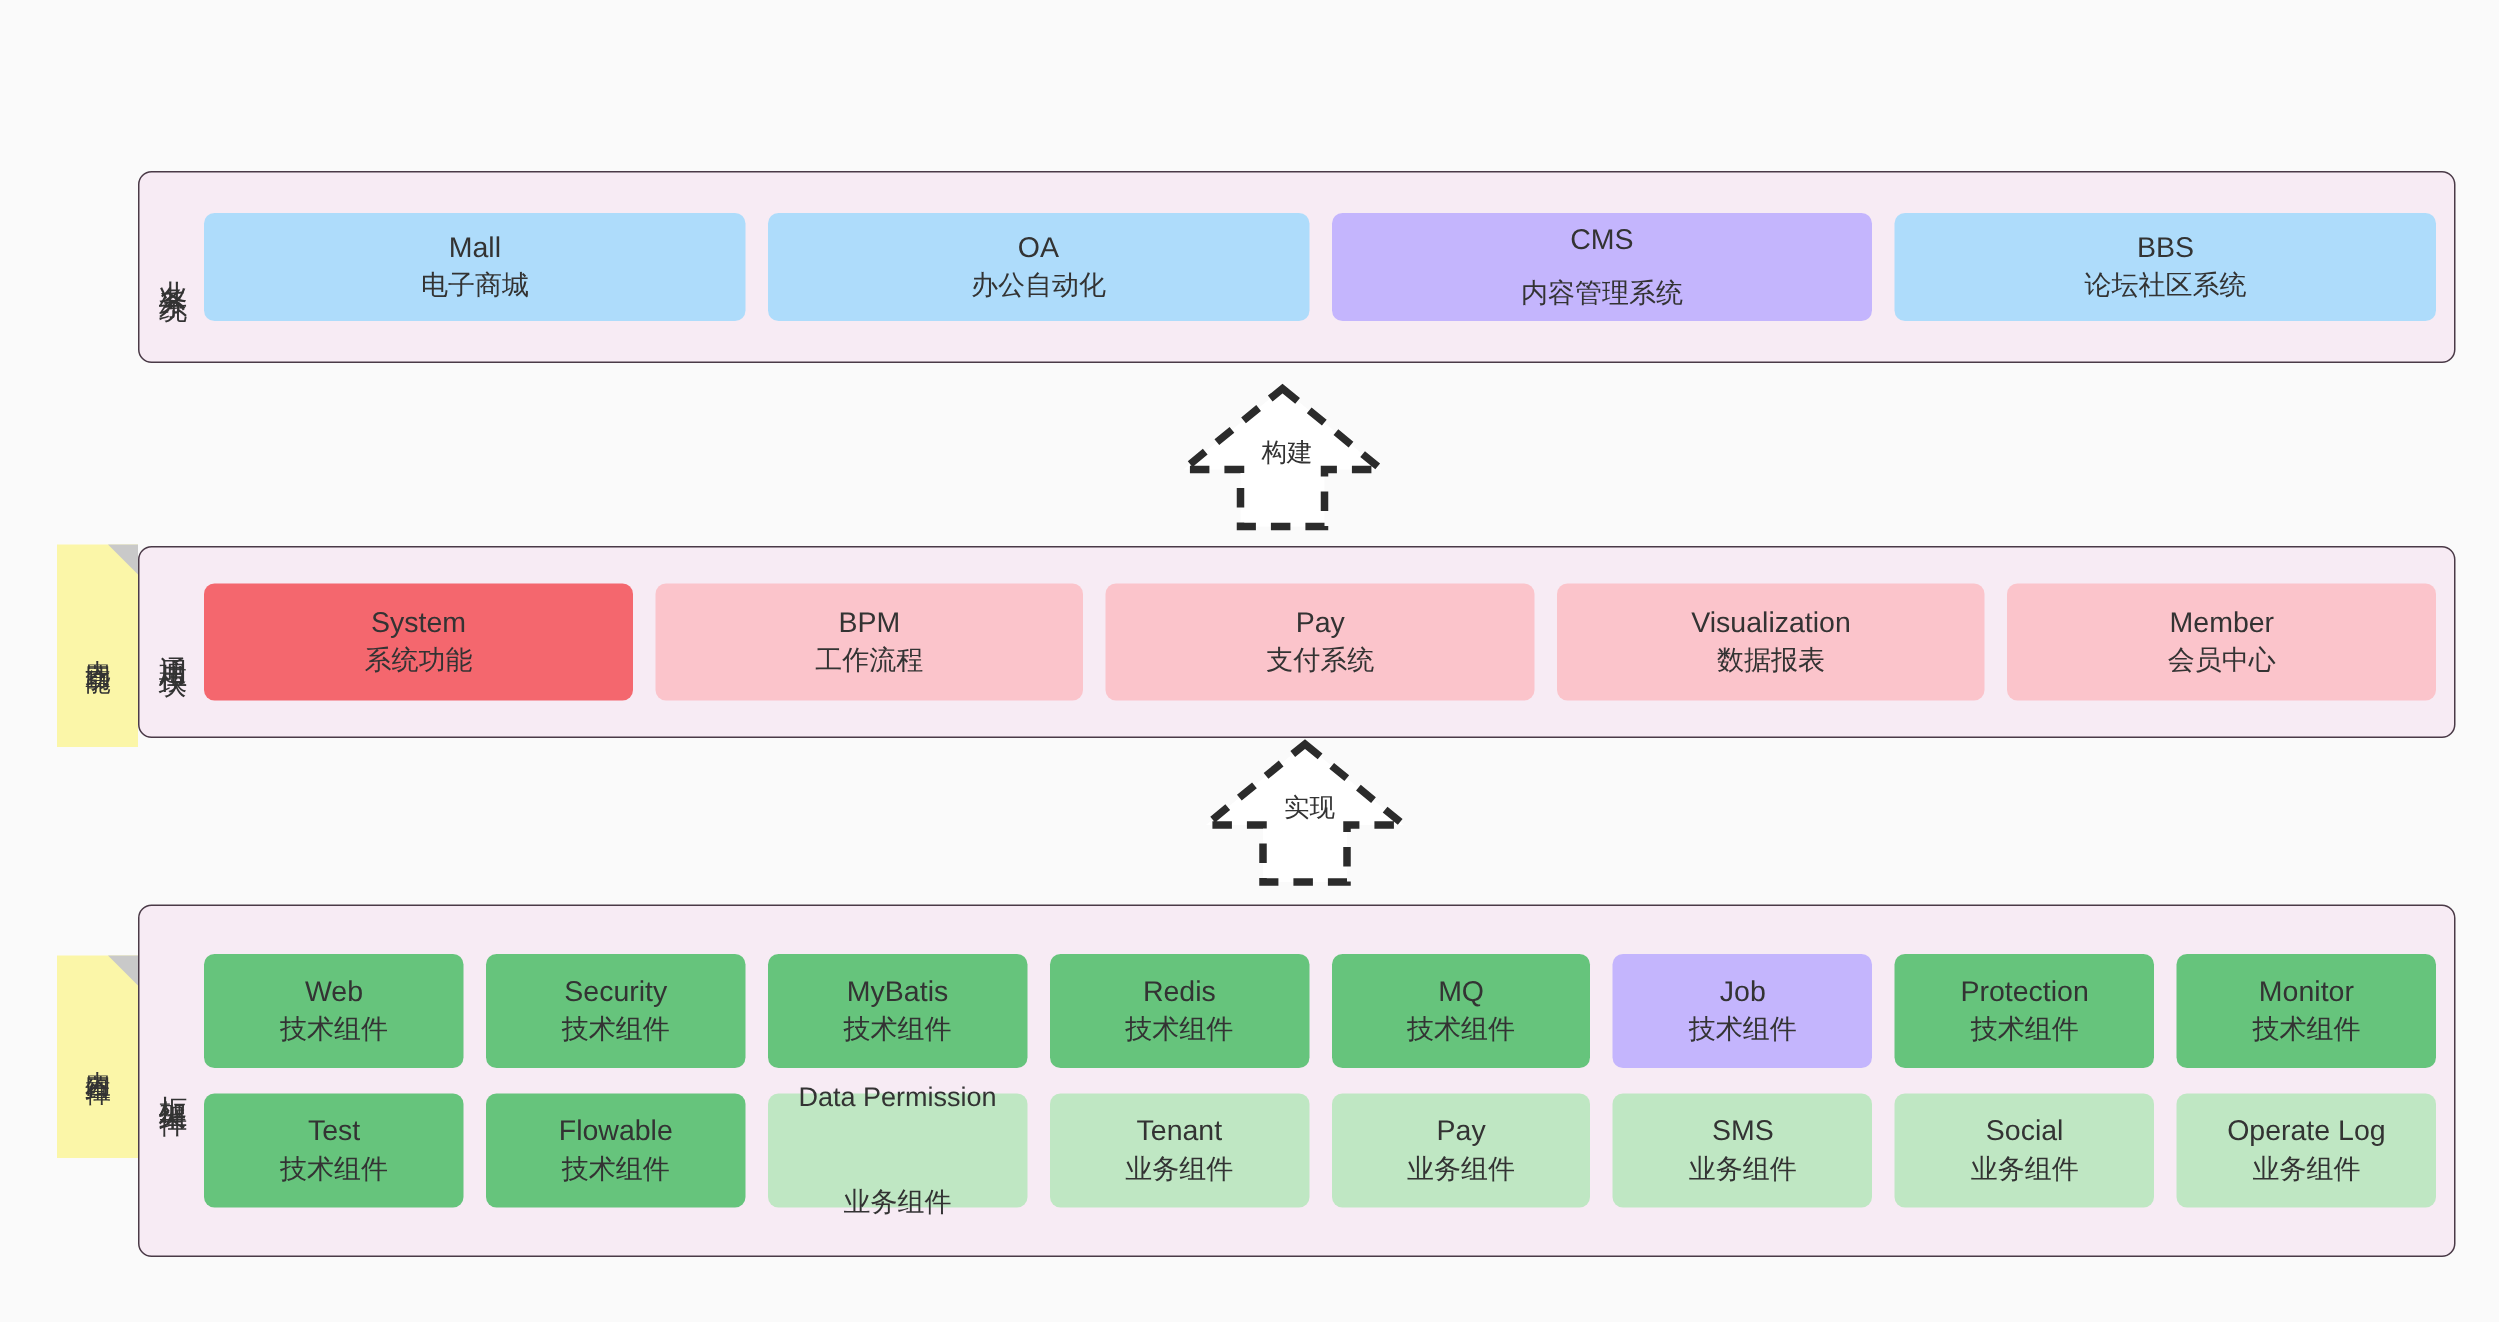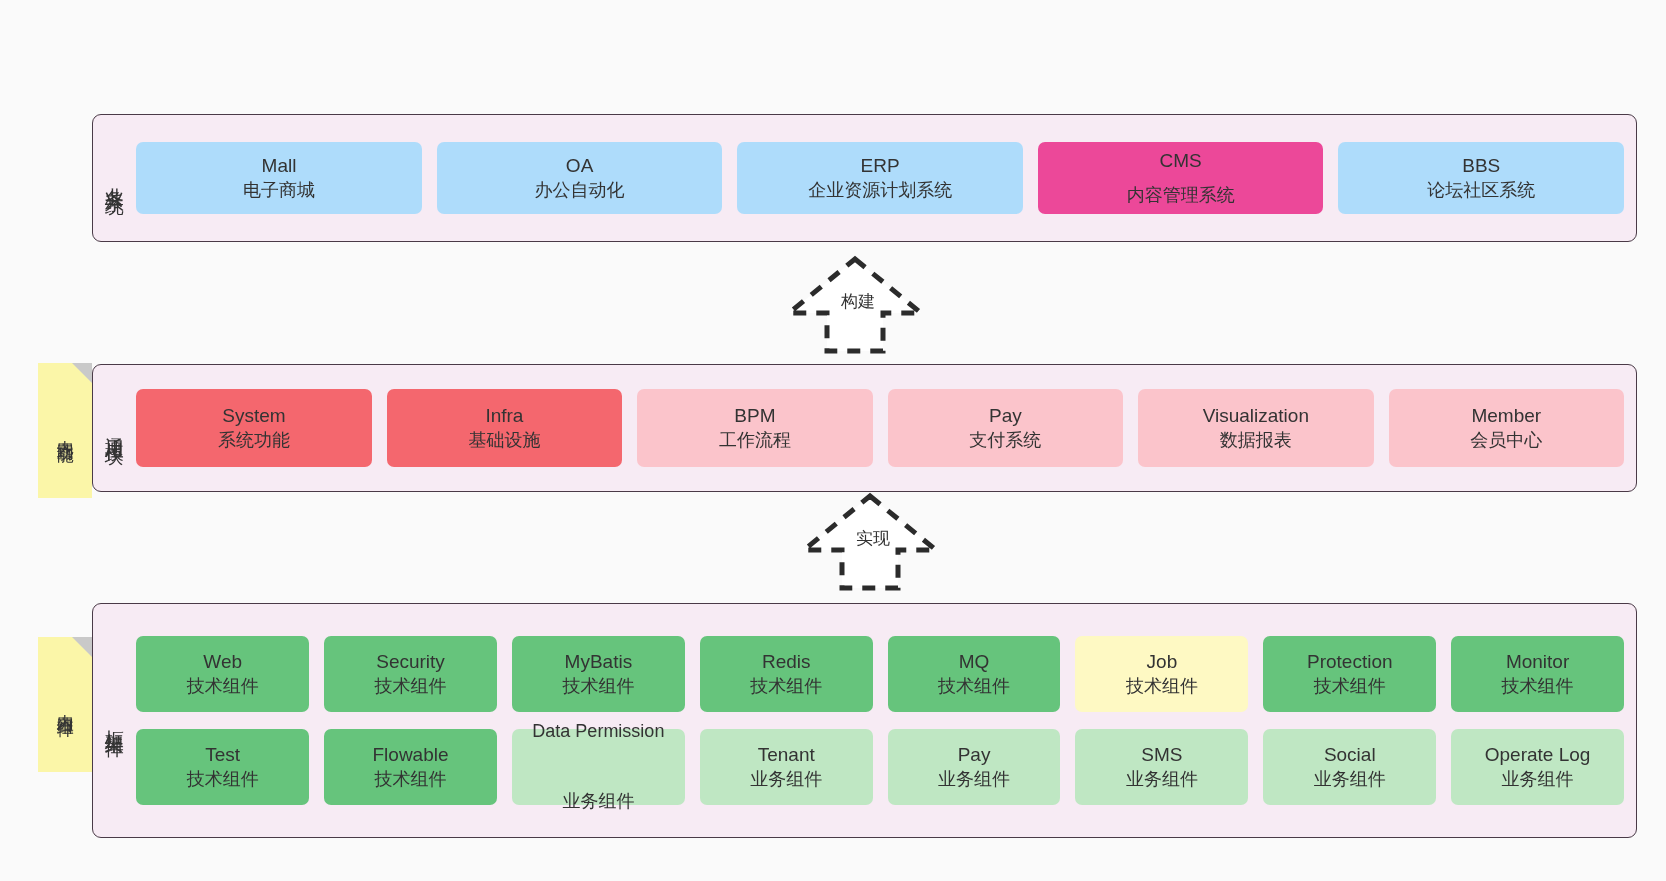--- a/index.html
+++ b/index.html
@@ -157,25 +157,21 @@
     <div class="cards-area">
       <div class="card-row">
         <div class="card" style="background:#aedcfb;">
           <span class="en">Mall</span>
           <span class="cn">电子商城</span>
         </div>
         <div class="card" style="background:#aedcfb;">
           <span class="en">OA</span>
           <span class="cn">办公自动化</span>
         </div>
-        <div class="card" style="background:#aedcfb;">
-          <span class="en">ERP</span>
-          <span class="cn">企业资源计划系统</span>
-        </div>
-        <div class="card" style="background:#ec4899;gap:10px;">
+        <div class="card" style="background:#c4b5fd;gap:10px;">
           <span class="en">CMS</span>
           <span class="cn">内容管理系统</span>
         </div>
         <div class="card" style="background:#aedcfb;">
           <span class="en">BBS</span>
           <span class="cn">论坛社区系统</span>
         </div>
       </div>
     </div>
   </div>
@@ -193,24 +189,20 @@
   </div>
 
   <div class="layer" id="layer-common">
     <div class="layer-title">通用模块</div>
     <div class="cards-area">
       <div class="card-row">
         <div class="card" style="background:#f4676e;">
           <span class="en">System</span>
           <span class="cn">系统功能</span>
         </div>
-        <div class="card" style="background:#f4676e;">
-          <span class="en">Infra</span>
-          <span class="cn">基础设施</span>
-        </div>
         <div class="card" style="background:#fbc4cb;">
           <span class="en">BPM</span>
           <span class="cn">工作流程</span>
         </div>
         <div class="card" style="background:#fbc4cb;">
           <span class="en">Pay</span>
           <span class="cn">支付系统</span>
         </div>
         <div class="card" style="background:#fbc4cb;">
           <span class="en">Visualization</span>
@@ -254,21 +246,21 @@
           <span class="cn">技术组件</span>
         </div>
         <div class="card" style="background:#66c47c;">
           <span class="en">Redis</span>
           <span class="cn">技术组件</span>
         </div>
         <div class="card" style="background:#66c47c;">
           <span class="en">MQ</span>
           <span class="cn">技术组件</span>
         </div>
-        <div class="card" style="background:#fef9c3;">
+        <div class="card" style="background:#c4b5fd;">
           <span class="en">Job</span>
           <span class="cn">技术组件</span>
         </div>
         <div class="card" style="background:#66c47c;">
           <span class="en">Protection</span>
           <span class="cn">技术组件</span>
         </div>
         <div class="card" style="background:#66c47c;">
           <span class="en">Monitor</span>
           <span class="cn">技术组件</span>

